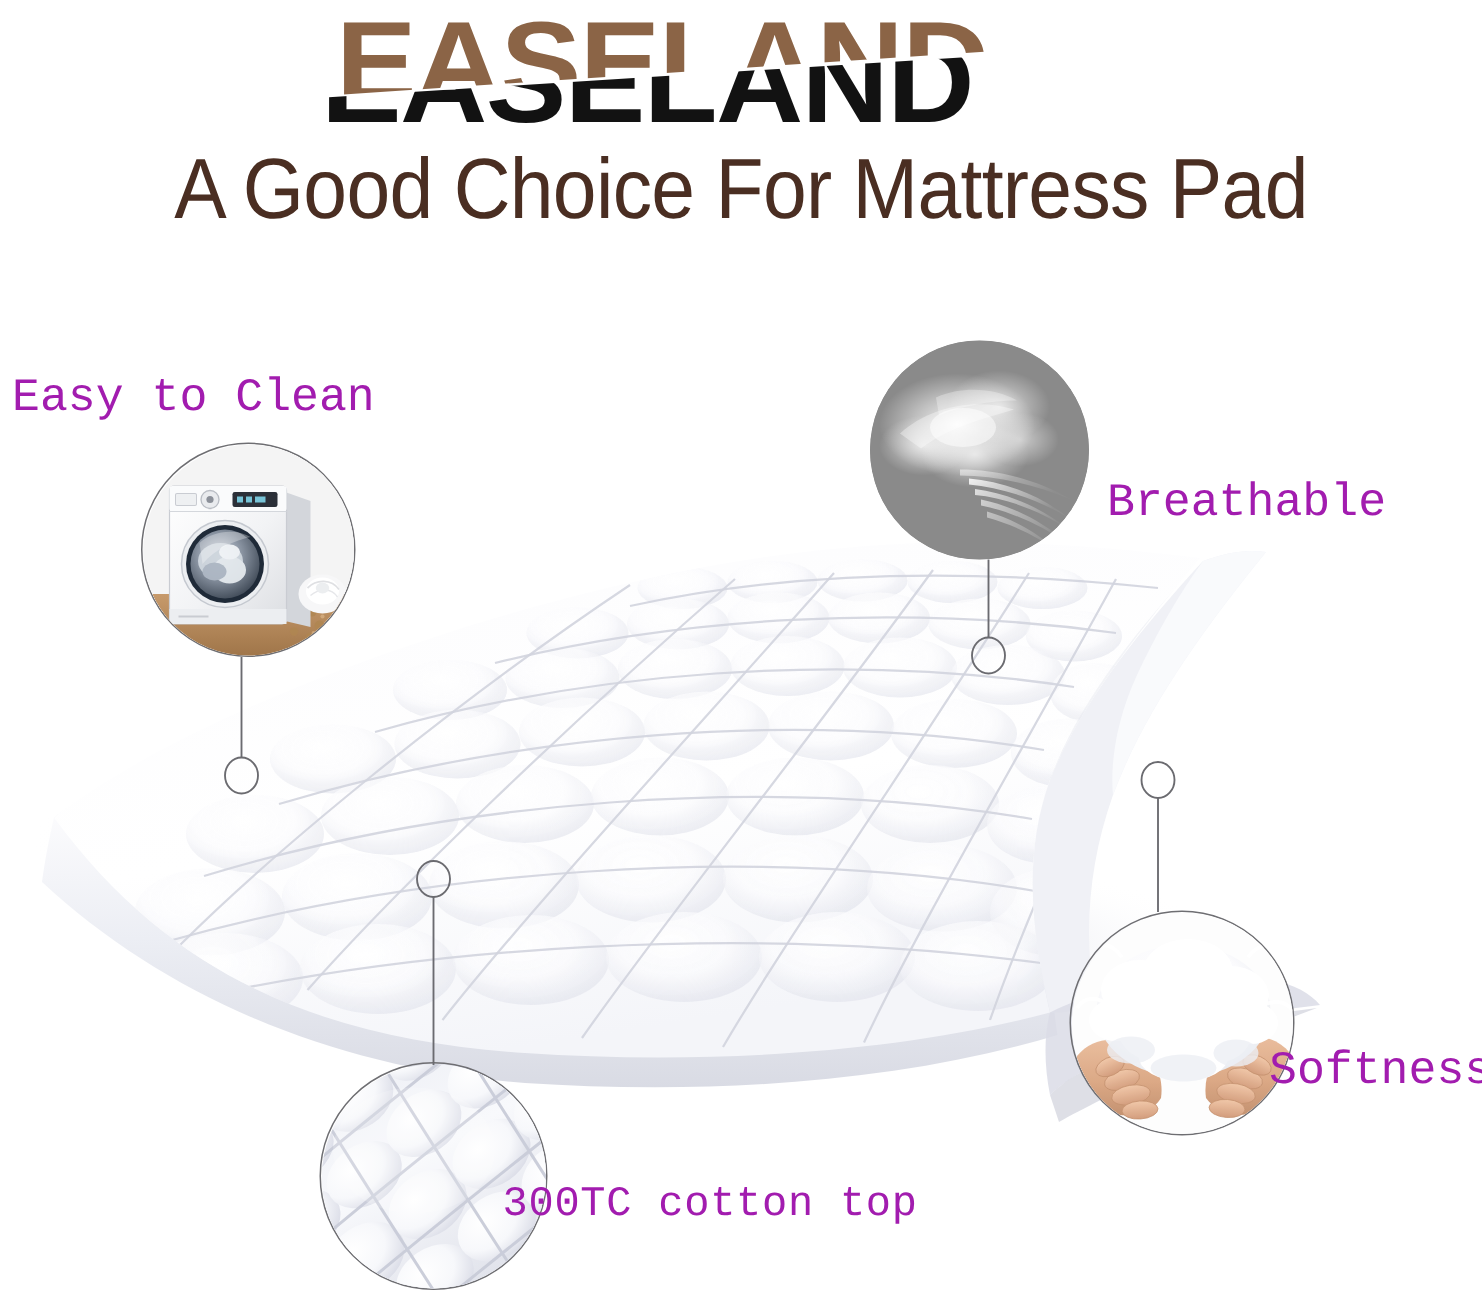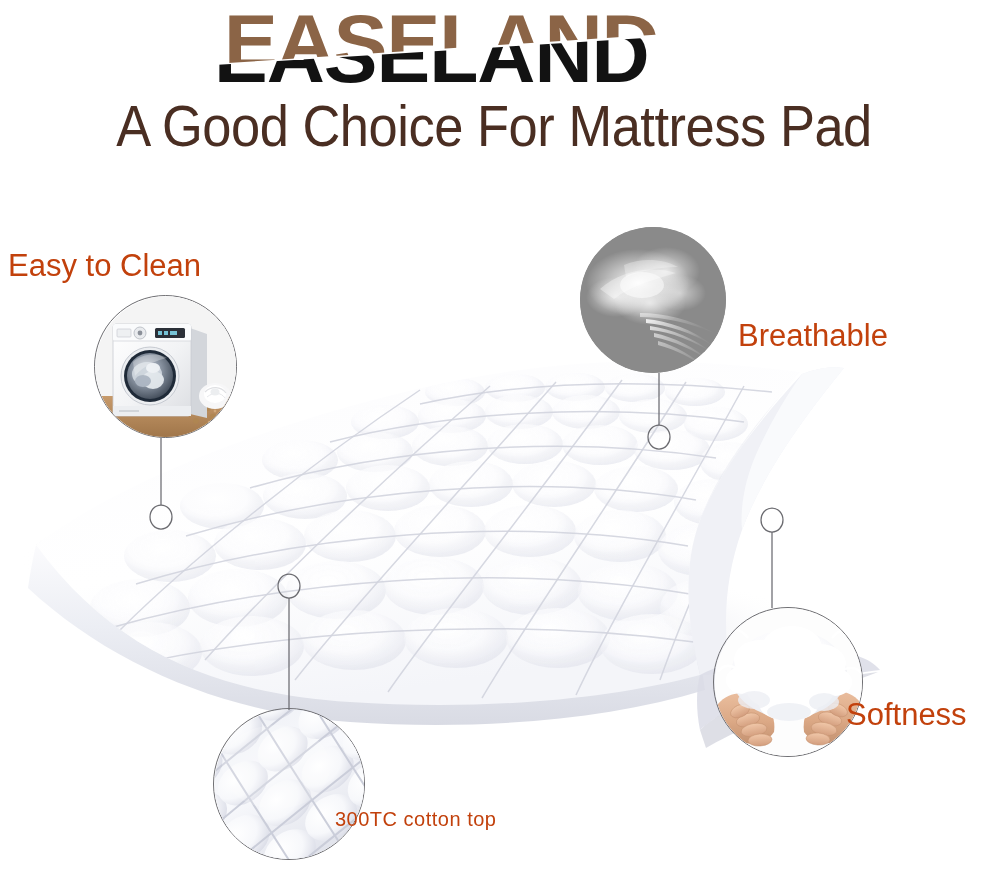--- a/index.html
+++ b/index.html
@@ -96,28 +96,29 @@
   }
   
   #circle-300tc {
     left:213px; top:708px;
     width:152px; height:152px;
   }
 
   
   .callout-label {
     position:absolute;
-    color:#c2410c;
+    color:#a21caf;
     white-space:nowrap;
     font-weight:400;
+    font-family:Liberation Mono, monospace;
   }
   #label-clean      { left:8px;   top:248px; font-size:31px; }
   #label-breathable { left:738px; top:318px; font-size:31px; }
   #label-softness   { left:846px; top:697px; font-size:31px; }
-  #label-300tc      { left:335px; top:808px; font-size:20px; letter-spacing:0.5px; }
+  #label-300tc      { left:335px; top:788px; font-size:28px; letter-spacing:0.5px; }
 
   
   #leaders { position:absolute; left:0; top:0; width:988px; height:874px; }
 
   .lead-line { stroke:#6b6b70; stroke-width:1.25; fill:none; }
   .lead-dot  { stroke:#6b6b70; stroke-width:1.25; fill:none; }
 </style>
 </head>
 <body>
 

